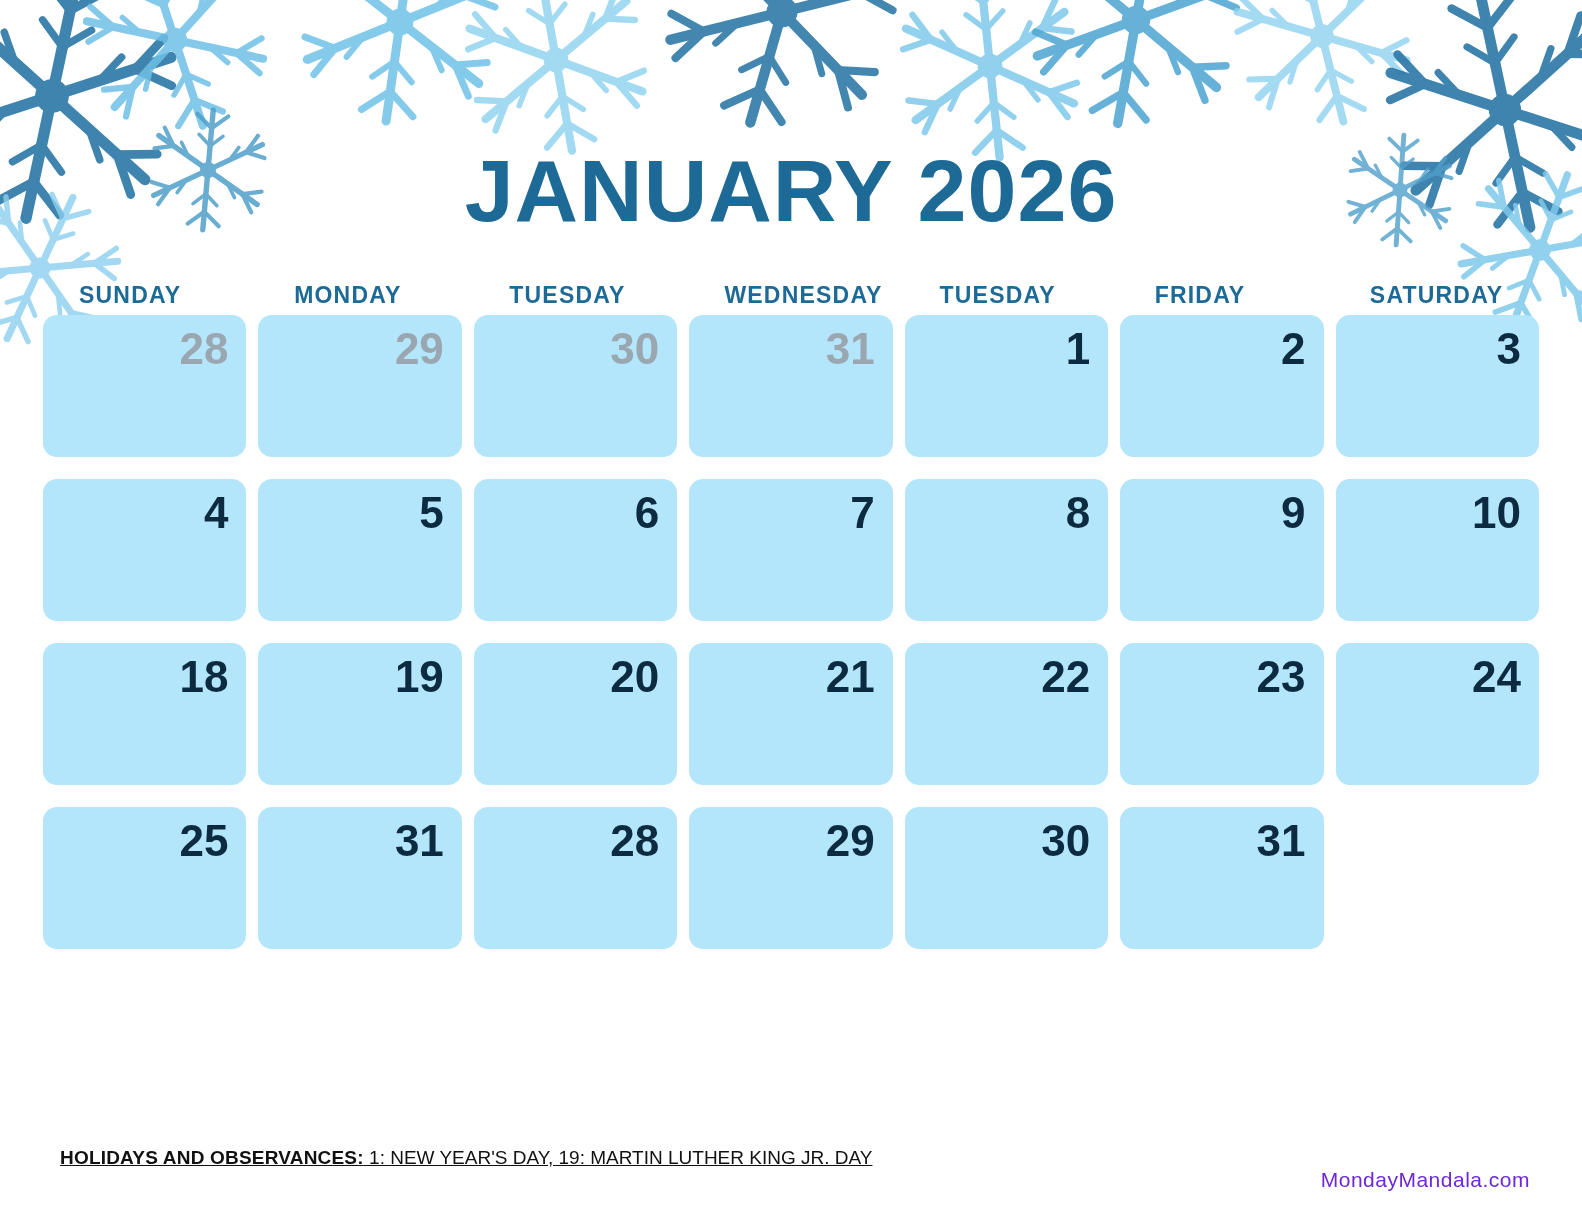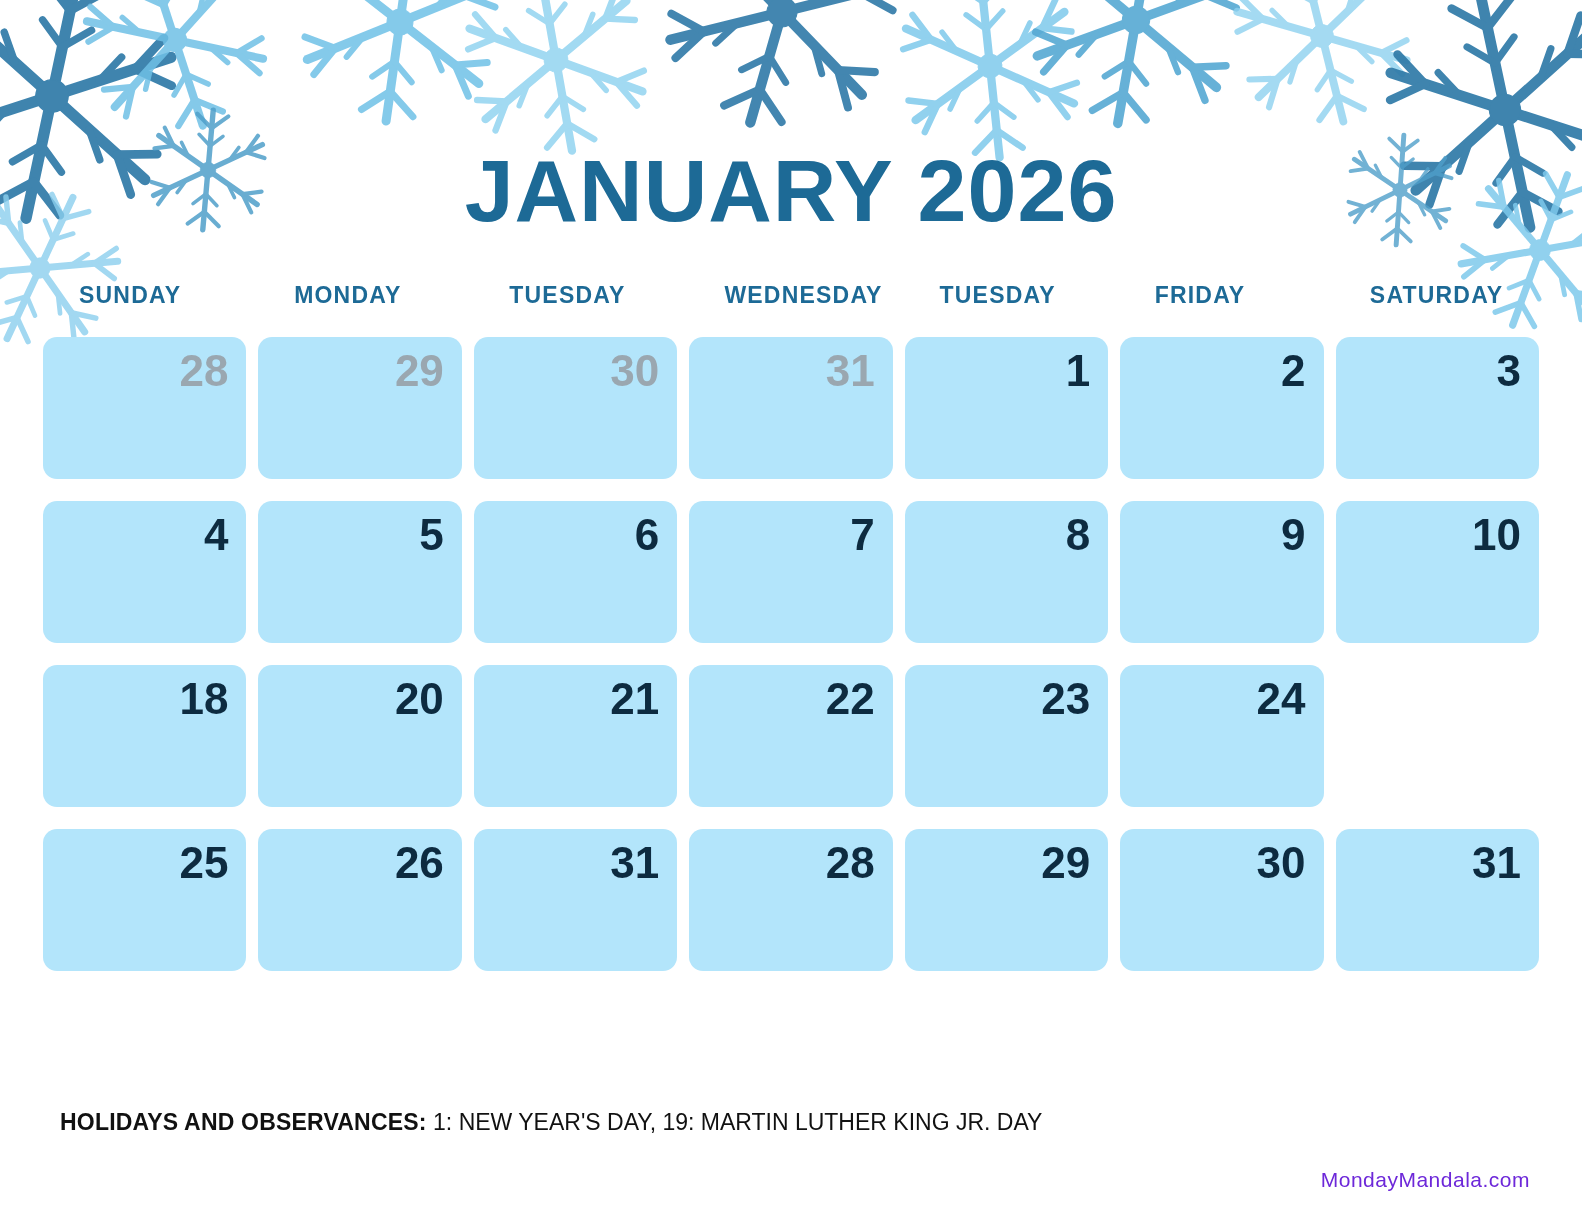--- a/index.html
+++ b/index.html
@@ -58,21 +58,21 @@
     top: 282px;
     left: 43px;
     width: 1496px;
     z-index: 3;
   }
 
   .weekdays {
     display: grid;
     grid-template-columns: repeat(7, 1fr);
     column-gap: 10px;
-    margin-bottom: 28px;
+    margin-bottom: 6px;
   }
   .weekday {
     font-size: 23px;
     font-weight: bold;
     letter-spacing: 1.2px;
     color: #1d6a96;
     text-align: left;
     padding-left: 36px;
     white-space: nowrap;
   }
@@ -103,25 +103,26 @@
   }
   .day-cell.out .day-num {
     color: #9aa7b0;
     font-weight: bold;
   }
 
   
   .holidays {
     position: absolute;
     left: 60px;
-    top: 1109px;
-    font-size: 23px;
+    top: 1147px;
+    font-size: 19px;
     color: #111111;
     z-index: 3;
     white-space: nowrap;
+    text-decoration: underline;
   }
   .holidays .label {
     font-weight: bold;
     letter-spacing: 0.2px;
   }
   .holidays .list {
     font-weight: normal;
   }
 
   .watermark {
@@ -283,42 +284,42 @@
             <span class="day-num">10</span>
           </div>
       </div>
 
 
       <div class="week">
         <div class="day-cell">
             <span class="day-num">18</span>
           </div>
         <div class="day-cell">
+            <span class="day-num">19</span>
+          </div>
+        <div class="day-cell">
             <span class="day-num">20</span>
           </div>
         <div class="day-cell">
             <span class="day-num">21</span>
           </div>
         <div class="day-cell">
             <span class="day-num">22</span>
           </div>
         <div class="day-cell">
             <span class="day-num">23</span>
           </div>
         <div class="day-cell">
             <span class="day-num">24</span>
           </div>
       </div>
 
       <div class="week">
         <div class="day-cell">
             <span class="day-num">25</span>
-          </div>
-        <div class="day-cell">
-            <span class="day-num">26</span>
           </div>
         <div class="day-cell">
             <span class="day-num">31</span>
           </div>
         <div class="day-cell">
             <span class="day-num">28</span>
           </div>
         <div class="day-cell">
             <span class="day-num">29</span>
           </div>

